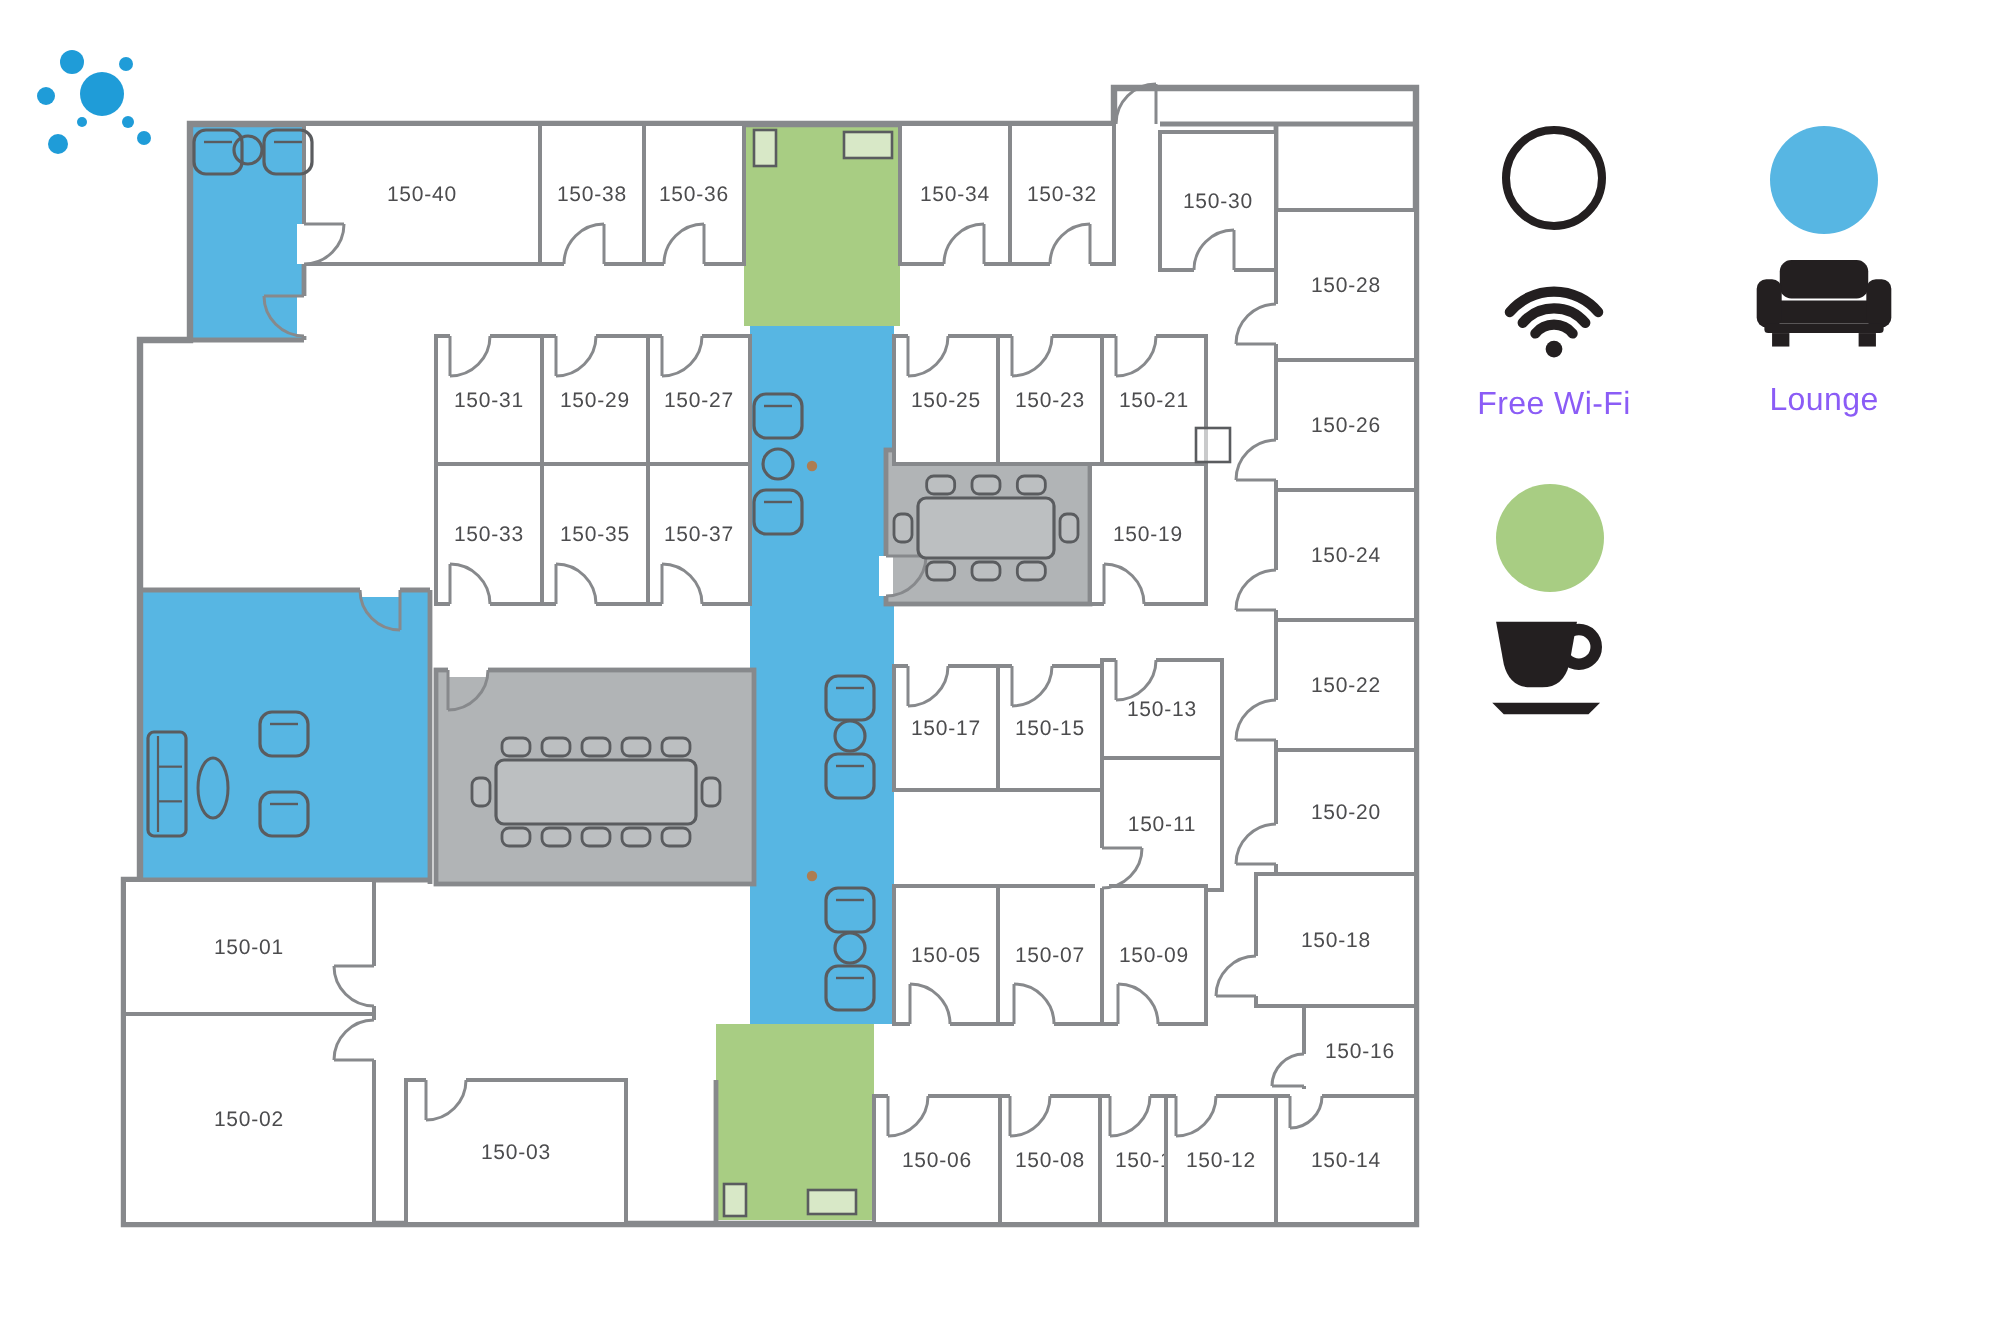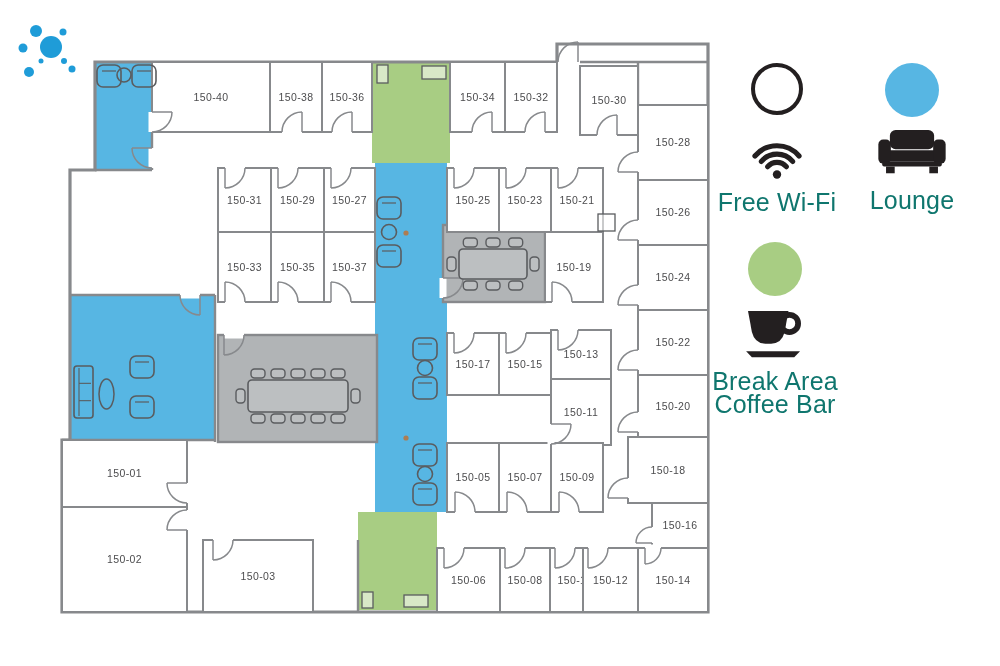--- a/index.html
+++ b/index.html
@@ -9,21 +9,21 @@
   }
   #plan-svg{position:absolute;left:0;top:0;}
   #plan-svg text{font-family:"Liberation Sans",sans-serif;}
   #logo-svg{position:absolute;left:12px;top:12px;}
   .legend{position:absolute;left:0;top:0;width:1000px;height:666px;pointer-events:none;}
   .legend-item{position:absolute;display:flex;flex-direction:column;align-items:center;width:134px;}
   .swatch{border-radius:50%;}
   .sw-outline{width:44px;height:44px;border:4px solid #231f20;background:#ffffff;}
   .sw-fill{width:54px;height:54px;}
   .licon{margin-top:13px;color:#231f20;}
-  .llabel{margin-top:9px;font-size:25px;line-height:23px;color:#0f766e;text-align:center;letter-spacing:.2px;}
+  .llabel{margin-top:9px;font-size:16px;line-height:23px;color:#8b5cf6;text-align:right;letter-spacing:.2px;}
   #li-wifi{left:710px;top:63px;}
   #li-lounge{left:845px;top:63px;}
   #li-break{left:708px;top:242px;}
   #li-conf{left:704px;top:431px;}
 </style>
 </head>
 <body>
 
 <svg id="logo-svg" width="80" height="70" viewBox="0 0 80 70">
   <circle class="logo-dot" cx="39" cy="35" r="11" fill="#1f9cd8"></circle>
@@ -563,20 +563,16 @@
       </div>
   </div>
 
   <div class="legend-item" id="li-break">
     <div class="swatch sw-fill" style="background: rgb(168, 205, 131);"></div>
     <svg class="licon" width="62" height="52" viewBox="0 0 64 54" style="color: rgb(35, 31, 32);">
       <circle cx="47" cy="15" r="9" fill="none" stroke="currentColor" stroke-width="6"></circle>
       <path fill="currentColor" d="M4,2 H46 L42,24 Q39,36 28,36 H22 Q11,36 8,24 Z"></path>
       <path fill="currentColor" d="M2,44 H58 L52,50 H8 Z"></path>
     </svg>
-    <div class="llabel">
-        <div>Break Area</div>
-        <div>Coffee Bar</div>
-      </div>
   </div>
 
 
 </div>
 
 </body></html>

